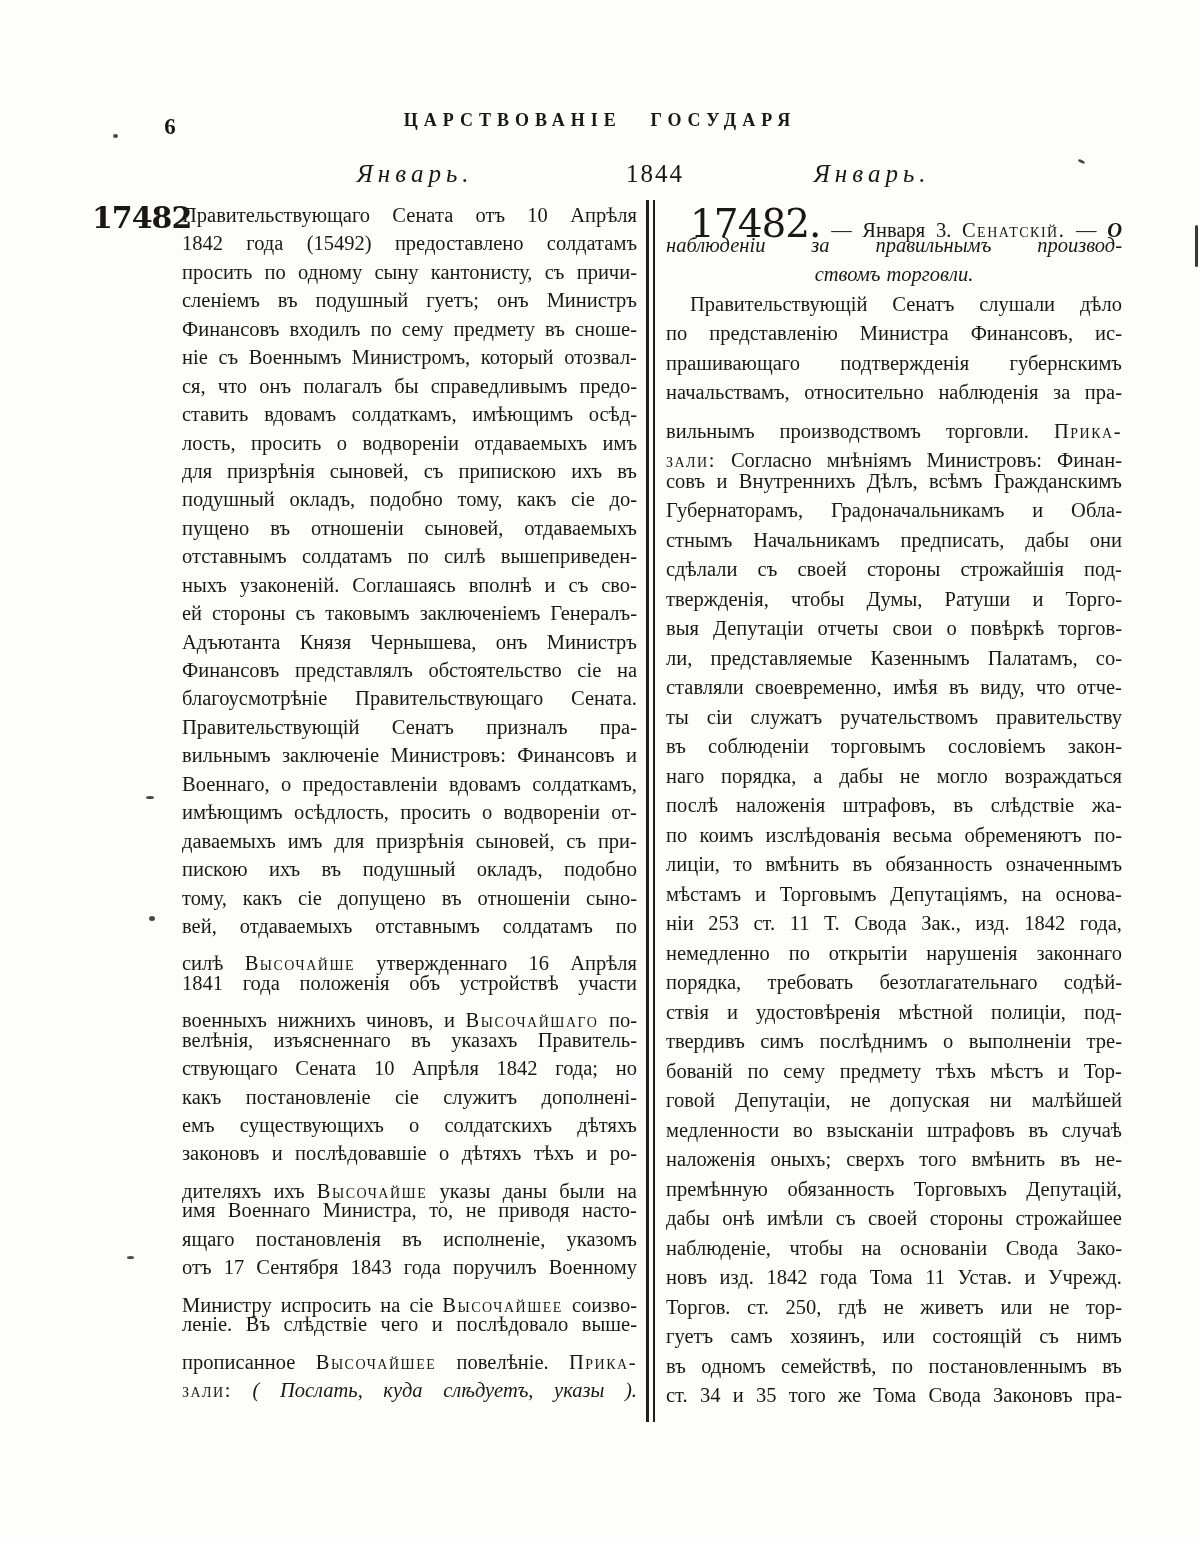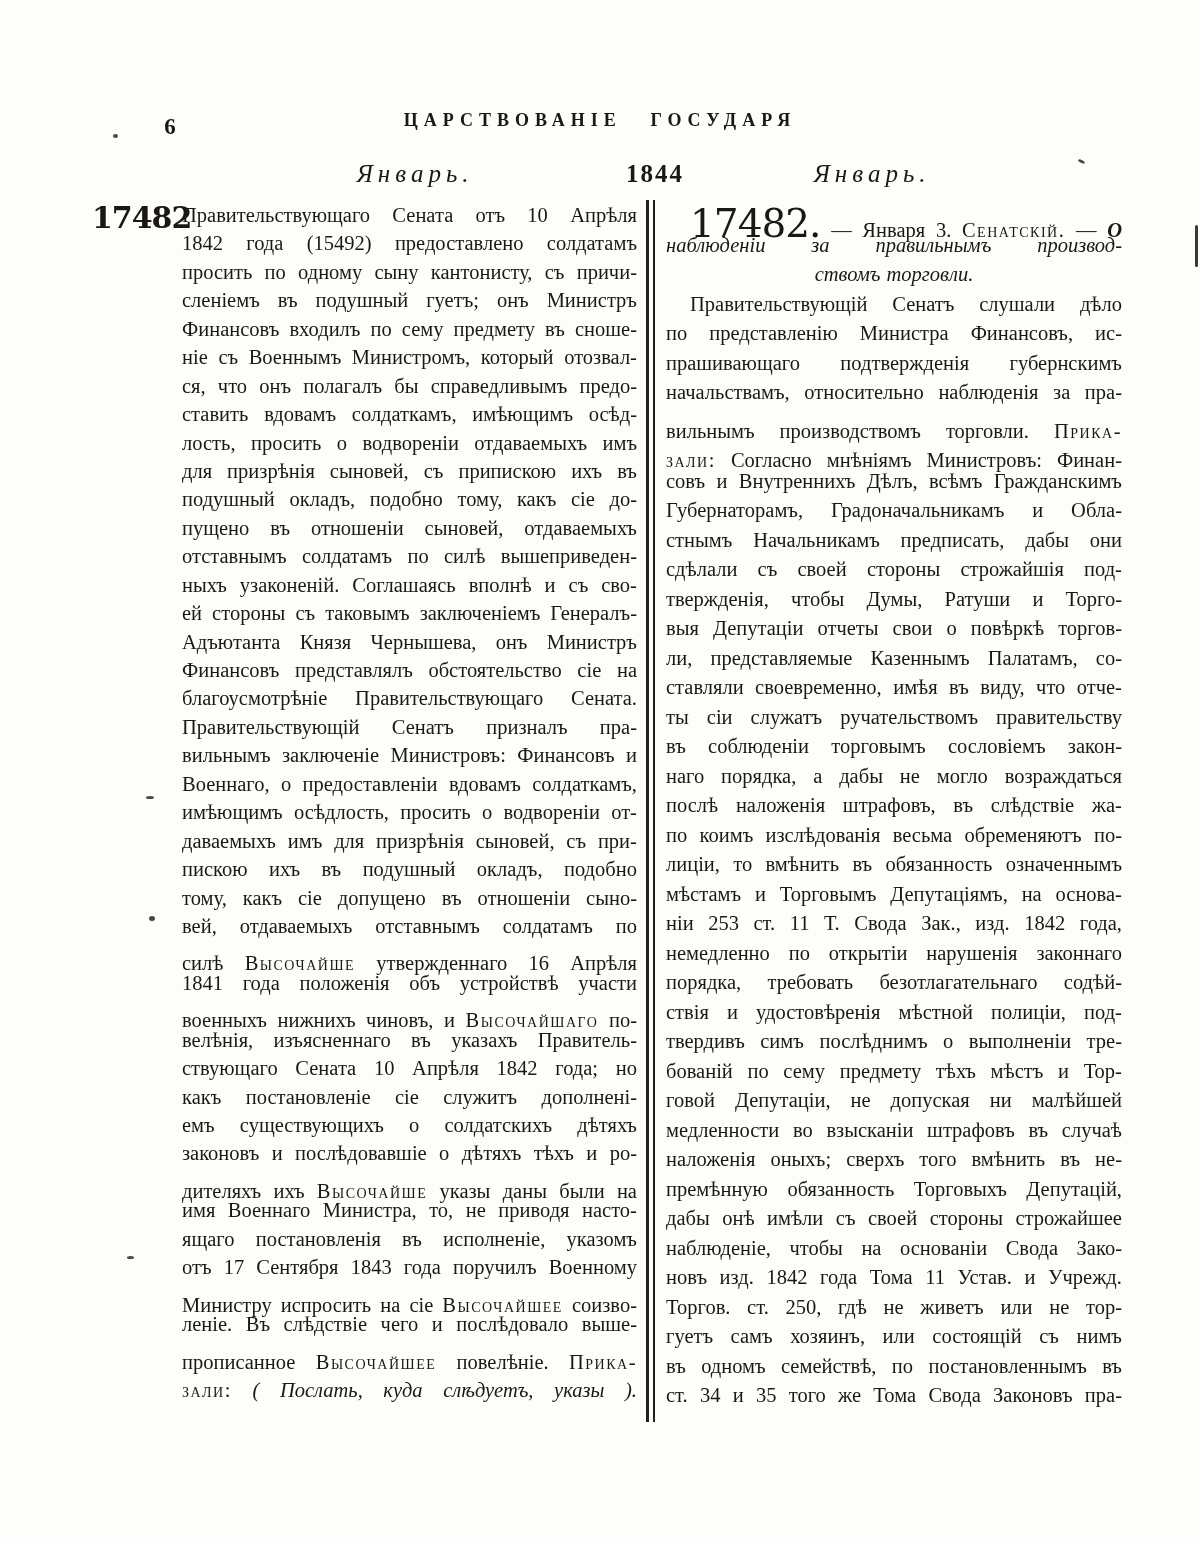--- a/index.html
+++ b/index.html
@@ -22,21 +22,21 @@
   }
   .subheader{position:absolute;left:0;top:160px;width:1200px;height:36px;font-size:25px;}
   .month{
     position:absolute;transform:translateX(-50%);
     font-style:italic;letter-spacing:5px;white-space:nowrap;font-family:Liberation Serif, serif;
   }
   .month.m-left{left:415px;}
   .month.m-right{left:872px;}
   .year{
     position:absolute;left:655px;transform:translateX(-50%);
-    font-weight:bold;letter-spacing:2px;
+    font-weight:normal;letter-spacing:2px;
   }
   
   .entry-number-left{
     position:absolute;left:92px;top:200px;
     font-size:30px;font-weight:bold;letter-spacing:-1px;
     font-family:"DejaVu Serif","Liberation Serif",serif;
   }
   .num{
     font-size:39px;font-weight:normal;letter-spacing:-1px;line-height:1;
     font-family:"DejaVu Serif","Liberation Serif",serif;

